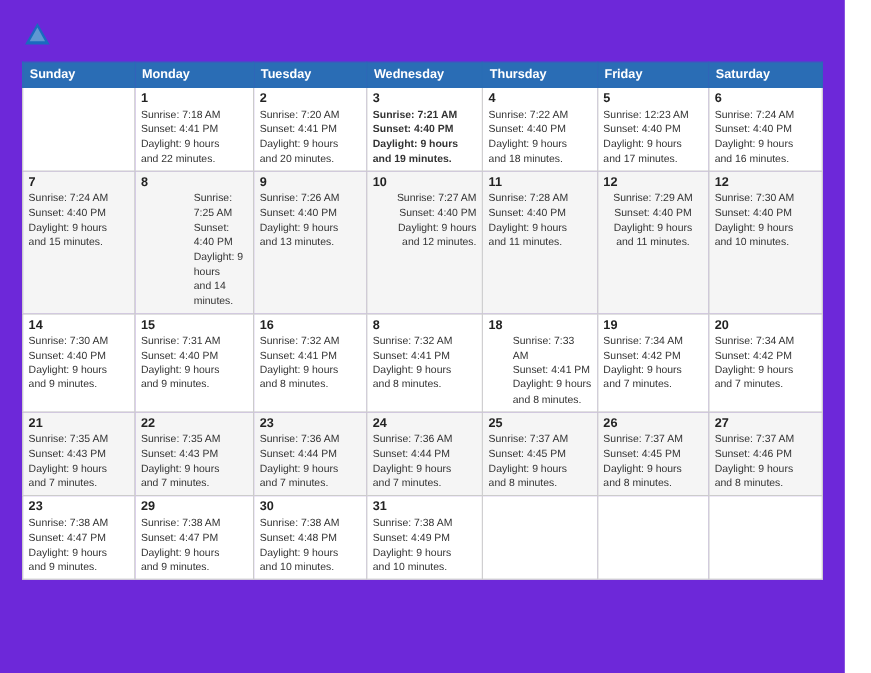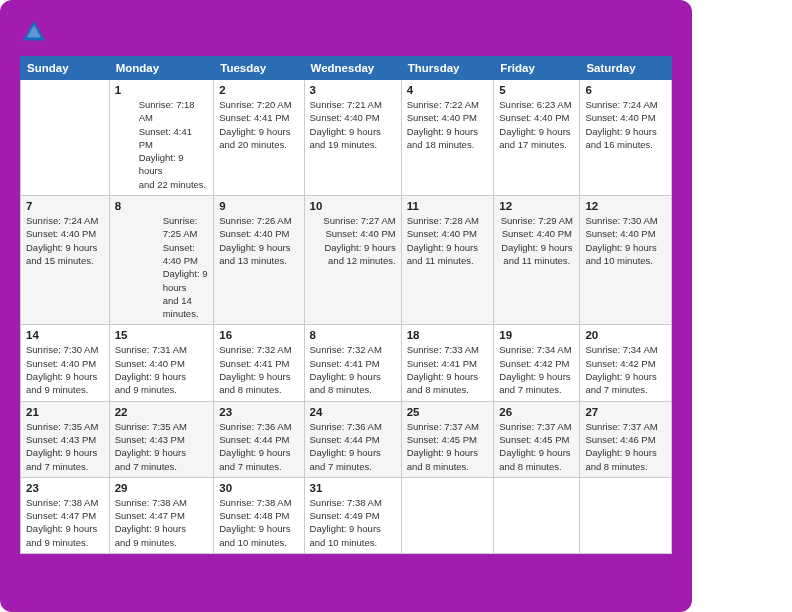--- a/index.html
+++ b/index.html
@@ -4,25 +4,24 @@
   <style>
     * { margin: 0; padding: 0; box-sizing: border-box; }
     body {
       font-family: Arial, sans-serif;
       background: #fff;
       width: 792px;
       height: 612px;
       overflow: hidden;
     }
     .page {
-      width: 692px;
+      width: 768px;
       height: 612px;
-      background: #a21caf;
+      background: #6d28d9;
       padding: 18px 20px 12px 20px;
-      border-radius: 12px;
     }
     .header {
       display: flex;
       justify-content: space-between;
       align-items: flex-start;
       margin-bottom: 10px;
     }
     .logo {
       display: flex;
       align-items: center;
@@ -134,49 +133,49 @@
           <th>Thursday</th>
           <th>Friday</th>
           <th>Saturday</th>
         </tr>
     </thead>
     <tbody id="calendar-body">
     <tr>
           <td class="empty-cell"></td>
           <td>
             <span class="day-num">1</span>
-            <div class="day-info" style="white-space: pre-line; margin-left: 24px;">Sunrise: 7:18 AM
+            <div class="day-info" style="white-space: pre-line;">Sunrise: 7:18 AM
 Sunset: 4:41 PM
 Daylight: 9 hours
 and 22 minutes.</div>
           </td>
           <td>
             <span class="day-num">2</span>
             <div class="day-info" style="white-space: pre-line;">Sunrise: 7:20 AM
 Sunset: 4:41 PM
 Daylight: 9 hours
 and 20 minutes.</div>
           </td>
           <td>
             <span class="day-num">3</span>
-            <div class="day-info" style="white-space: pre-line;">Sunrise: 7:21 AM
+            <div class="day-info" style="white-space: pre-line; font-weight: bold;">Sunrise: 7:21 AM
 Sunset: 4:40 PM
 Daylight: 9 hours
 and 19 minutes.</div>
           </td>
           <td>
             <span class="day-num">4</span>
             <div class="day-info" style="white-space: pre-line;">Sunrise: 7:22 AM
 Sunset: 4:40 PM
 Daylight: 9 hours
 and 18 minutes.</div>
           </td>
           <td>
             <span class="day-num">5</span>
-            <div class="day-info" style="white-space: pre-line;">Sunrise: 6:23 AM
+            <div class="day-info" style="white-space: pre-line;">Sunrise: 12:23 AM
 Sunset: 4:40 PM
 Daylight: 9 hours
 and 17 minutes.</div>
           </td>
           <td>
             <span class="day-num">6</span>
             <div class="day-info" style="white-space: pre-line;">Sunrise: 7:24 AM
 Sunset: 4:40 PM
 Daylight: 9 hours
 and 16 minutes.</div>
@@ -257,21 +256,21 @@
           </td>
           <td>
             <span class="day-num">8</span>
             <div class="day-info" style="white-space: pre-line;">Sunrise: 7:32 AM
 Sunset: 4:41 PM
 Daylight: 9 hours
 and 8 minutes.</div>
           </td>
           <td>
             <span class="day-num">18</span>
-            <div class="day-info" style="white-space: pre-line;">Sunrise: 7:33 AM
+            <div class="day-info" style="white-space: pre-line; margin-left: 22px;">Sunrise: 7:33 AM
 Sunset: 4:41 PM
 Daylight: 9 hours
 and 8 minutes.</div>
           </td>
           <td>
             <span class="day-num">19</span>
             <div class="day-info" style="white-space: pre-line;">Sunrise: 7:34 AM
 Sunset: 4:42 PM
 Daylight: 9 hours
 and 7 minutes.</div>

